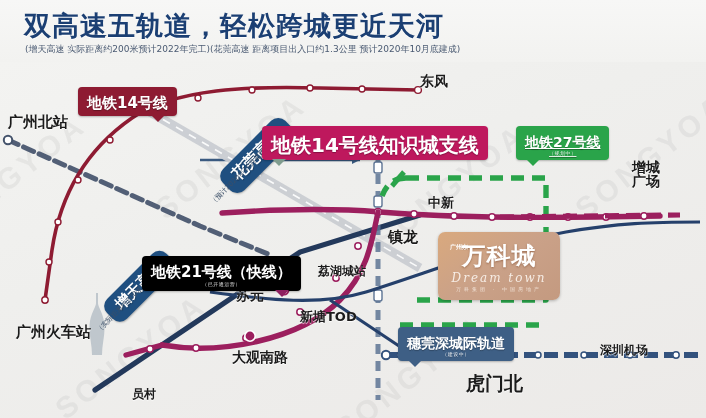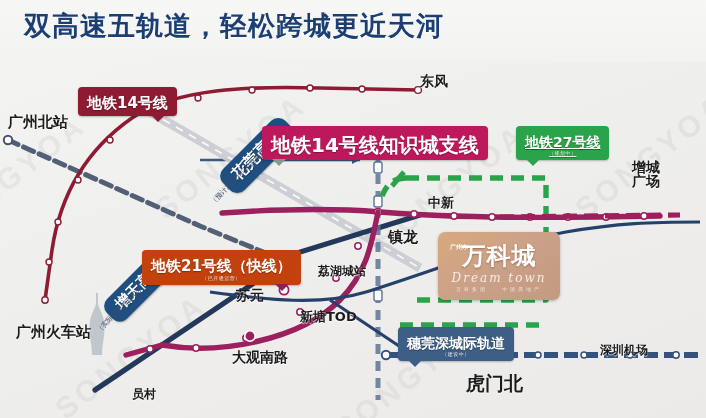--- a/index.html
+++ b/index.html
@@ -325,36 +325,37 @@
     </g>
 
     <g class="tower" transform="translate(86,355)" opacity="0.55">
       <path d="M6,0 C6,-12 2,-22 4,-34 C6,-44 10,-48 10,-52 L12,-52 C12,-48 16,-44 18,-34 C20,-22 16,-12 16,0 Z" fill="#9aa8b4"></path>
       <rect x="10" y="-62" width="2" height="11" fill="#9aa8b4"></rect>
     </g>
   </svg>
 
   <div class="header">
     <div class="title">双高速五轨道，轻松跨城更近天河</div>
+    <div class="subtitle">(增天高速 实际距离约200米预计2022年完工)(花莞高速 距离项目出入口约1.3公里 预计2020年10月底建成)</div>
   </div>
 
   <div class="pill tail-br" style="--pc:#8e1b32; background:#8e1b32; left:78px; top:87px; font-size:15px;">
     <span>地铁14号线</span>
   </div>
 
   <div class="pill tail-bl" style="--pc:#7f9c8e; background:#be185d; left:262px; top:126px; font-size:20px;">
     <span>地铁14号线知识城支线</span>
   </div>
 
   <div class="pill tail-bl" style="--pc:#2aa44a; background:#2aa44a; left:516px; top:126px; font-size:14px;text-decoration:underline;">
     <span>地铁27号线</span>
     <span class="sub">（规划中）</span>
   </div>
 
-  <div class="pill tail-br" style="--pc:#8e2060; background:#c2410c; left:142px; top:250px; font-size:15px;">
+  <div class="pill tail-br" style="--pc:#8e2060; background:#000000; left:142px; top:256px; font-size:15px;">
     <span>地铁21号线（快线）</span>
     <span class="sub">（已开通运营）</span>
   </div>
 
   <div class="pill tail-bl" style="--pc:#3e5f85; background:#3e5f85; left:398px; top:327px; font-size:14px;">
     <span>穗莞深城际轨道</span>
     <span class="sub">（建设中）</span>
   </div>
 
   <div class="road-pill" style="left:216px; top:176px; font-size:16px; transform:rotate(-45deg); transform-origin:left top;">

